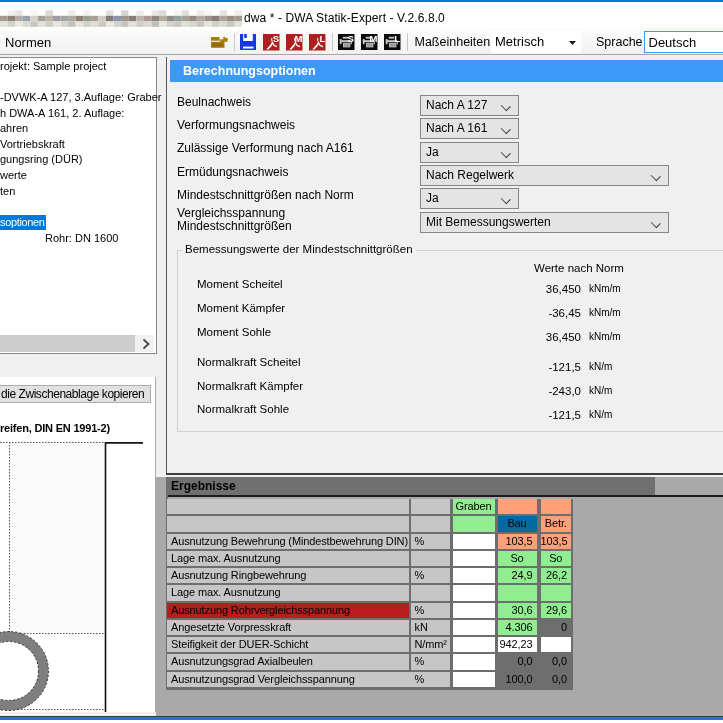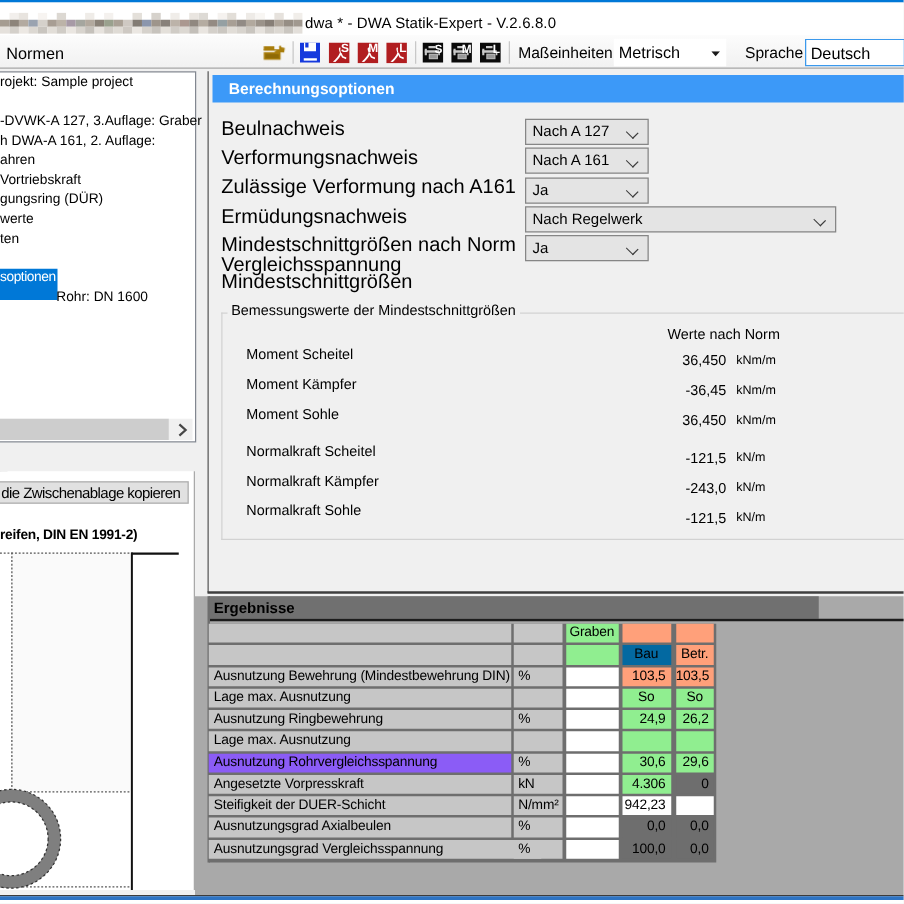--- a/index.html
+++ b/index.html
@@ -9,32 +9,32 @@
 #topline{left:0;top:0;width:723px;height:2px;background:#0078d7;}
 #titlebar{left:0;top:2px;width:723px;height:26px;background:#ffffff;}
 #titletext{left:244px;top:8.5px;font-size:12px;color:#000;letter-spacing:0.1px;}
 
 #toolbar{left:0;top:28px;width:723px;height:26px;background:linear-gradient(#fcfcfc,#f1f1f1);}
 #tbline{left:0;top:54px;width:723px;height:1px;background:#a6a6a6;}
 .sep{position:absolute;top:5px;width:1px;height:18px;background:#c8c8c8;}
 
 #tree{left:-2px;top:57px;width:159px;height:297px;background:#fff;border:1px solid #828790;box-sizing:border-box;}
 .ti{position:absolute;left:1px;font-size:11px;color:#000;white-space:nowrap;}
-#tsel{position:absolute;left:0px;top:157px;width:46px;height:25px;background:#0078d7;color:#fff;font-size:11px;line-height:15px;padding-left:1px;letter-spacing:-0.35px;}
+#tsel{position:absolute;left:0px;top:157px;width:46px;height:15px;background:#0078d7;color:#fff;font-size:11px;line-height:15px;padding-left:1px;letter-spacing:-0.35px;}
 #hscroll{position:absolute;left:0;bottom:1px;width:155px;height:17px;background:#f0f0f0;}
 #hthumb{position:absolute;left:0;top:0;width:136px;height:17px;background:#cdcdcd;}
 
 #lower{left:0;top:377px;width:156px;height:335px;background:#fff;border-right:1px solid #a9a9a9;box-sizing:border-box;}
 #copybtn{position:absolute;left:-39px;top:8px;width:190px;height:18px;background:#e1e1e1;border:1px solid #adadad;font-size:12px;color:#000;text-align:left;padding-left:27px;line-height:16px;box-sizing:border-box;white-space:nowrap;overflow:hidden;letter-spacing:-0.45px;}
 #caption{position:absolute;left:0px;top:44.5px;font-size:11px;font-weight:bold;color:#000;white-space:nowrap;letter-spacing:-0.2px;}
 
 #main{left:166px;top:57px;width:557px;height:417px;background:#f0f0f0;border-left:1px solid #585858;box-sizing:border-box;}
 #bluebar{position:absolute;left:3px;top:3px;width:554px;height:22px;background:#3c99f8;}
 #bluetext{position:absolute;left:13px;top:4px;font-size:12.5px;font-weight:bold;color:#fff;}
-.flabel{position:absolute;font-size:16px;color:#000;white-space:nowrap;}
+.flabel{position:absolute;font-size:12px;color:#000;white-space:nowrap;}
 .combo{position:absolute;height:21px;background:#e4e4e4;border:1px solid #868686;box-sizing:border-box;font-size:12px;color:#000;line-height:19px;padding-left:5px;}
 .combo:after{content:"";position:absolute;right:9px;top:5.5px;width:6.5px;height:6.5px;border-right:1.5px solid #3c3c3c;border-bottom:1.5px solid #3c3c3c;transform:rotate(45deg) scale(1,.8);}
 
 #gbox{position:absolute;left:10px;top:193px;width:547px;height:180px;border-top:1px solid #d2d2d2;border-left:1px solid #d2d2d2;border-bottom:1px solid #d2d2d2;}
 #gboxlabel{position:absolute;left:4px;top:-8px;background:#f0f0f0;padding:0 3px;font-size:11.5px;color:#000;white-space:nowrap;}
 .glabel{position:absolute;left:19px;font-size:11.5px;color:#000;white-space:nowrap;}
 .gval{position:absolute;width:101px;text-align:right;font-size:11.5px;color:#000;}
 .gunit{position:absolute;left:411px;font-size:10px;color:#000;}
 
 #ergline{left:166px;top:473px;width:557px;height:2px;background:#3f3f3f;}
@@ -276,20 +276,21 @@
   <div class="flabel" style="left:10px;top:61px;">Verformungsnachweis</div>
   <div class="flabel" style="left:10px;top:84px;">Zulässige Verformung nach A161</div>
   <div class="flabel" style="left:10px;top:108px;">Ermüdungsnachweis</div>
   <div class="flabel" style="left:10px;top:150px;line-height:12.5px;">Vergleichsspannung<br>Mindestschnittgrößen</div>
   <div class="flabel" style="left:10px;top:131px;">Mindestschnittgrößen nach Norm</div>
   <div class="combo" style="left:253px;top:38px;width:99px;">Nach A 127</div>
   <div class="combo" style="left:253px;top:61px;width:99px;">Nach A 161</div>
   <div class="combo" style="left:253px;top:85px;width:99px;">Ja</div>
   <div class="combo" style="left:253px;top:108px;width:249px;">Nach Regelwerk</div>
   <div class="combo" style="left:253px;top:131px;width:99px;">Ja</div>
+  <div class="combo" style="left:253px;top:155px;width:249px;">Mit Bemessungswerten</div>
   <div id="gbox">
     <div id="gboxlabel">Bemessungswerte der Mindestschnittgrößen</div>
     <div class="abs" style="left:356px;top:11px;font-size:11.5px;color:#000;">Werte nach Norm</div>
     <div class="glabel" style="top:27px;">Moment Scheitel</div>
     <div class="glabel" style="top:51px;">Moment Kämpfer</div>
     <div class="glabel" style="top:74.5px;">Moment Sohle</div>
     <div class="glabel" style="top:105px;">Normalkraft Scheitel</div>
     <div class="glabel" style="top:129px;">Normalkraft Kämpfer</div>
     <div class="glabel" style="top:152px;">Normalkraft Sohle</div>
     <div class="gval" style="left:302px;top:32px;">36,450</div>
@@ -338,21 +339,21 @@
     <div class="tc" style="left:0px;top:69.0px;width:241.5px;background:#c6c6c6;padding-left:4px;">Ausnutzung Ringbewehrung</div>
     <div class="tc" style="left:243.5px;top:69.0px;width:39px;background:#c6c6c6;padding-left:4px;">%</div>
     <div class="tc" style="left:285.5px;top:69.0px;width:42px;background:#ffffff;"></div>
     <div class="tc" style="left:330.5px;top:69.0px;width:39px;background:#90ee90;text-align:right;padding-right:4px;">24,9</div>
     <div class="tc" style="left:373.5px;top:69.0px;width:30.5px;background:#90ee90;text-align:right;padding-right:4px;">26,2</div>
     <div class="tc" style="left:0px;top:86.25px;width:241.5px;background:#c6c6c6;padding-left:4px;">Lage max. Ausnutzung</div>
     <div class="tc" style="left:243.5px;top:86.25px;width:39px;background:#c6c6c6;padding-left:4px;"></div>
     <div class="tc" style="left:285.5px;top:86.25px;width:42px;background:#ffffff;"></div>
     <div class="tc" style="left:330.5px;top:86.25px;width:39px;background:#90ee90;"></div>
     <div class="tc" style="left:373.5px;top:86.25px;width:30.5px;background:#90ee90;"></div>
-    <div class="tc" style="left:0px;top:103.5px;width:241.5px;background:#8b5cf6;padding-left:4px;">Ausnutzung Rohrvergleichsspannung</div>
+    <div class="tc" style="left:0px;top:103.5px;width:241.5px;background:#b91c1c;padding-left:4px;">Ausnutzung Rohrvergleichsspannung</div>
     <div class="tc" style="left:243.5px;top:103.5px;width:39px;background:#c6c6c6;padding-left:4px;">%</div>
     <div class="tc" style="left:285.5px;top:103.5px;width:42px;background:#ffffff;"></div>
     <div class="tc" style="left:330.5px;top:103.5px;width:39px;background:#90ee90;text-align:right;padding-right:4px;">30,6</div>
     <div class="tc" style="left:373.5px;top:103.5px;width:30.5px;background:#90ee90;text-align:right;padding-right:4px;">29,6</div>
     <div class="tc" style="left:0px;top:120.75px;width:241.5px;background:#c6c6c6;padding-left:4px;">Angesetzte Vorpresskraft</div>
     <div class="tc" style="left:243.5px;top:120.75px;width:39px;background:#c6c6c6;padding-left:4px;">kN</div>
     <div class="tc" style="left:285.5px;top:120.75px;width:42px;background:#ffffff;"></div>
     <div class="tc" style="left:330.5px;top:120.75px;width:39px;background:#90ee90;text-align:right;padding-right:4px;">4.306</div>
     <div class="tc" style="left:373.5px;top:120.75px;width:30.5px;background:#6e6e6e;text-align:right;padding-right:4px;">0</div>
     <div class="tc" style="left:0px;top:138.0px;width:241.5px;background:#c6c6c6;padding-left:4px;">Steifigkeit der DUER-Schicht</div>

